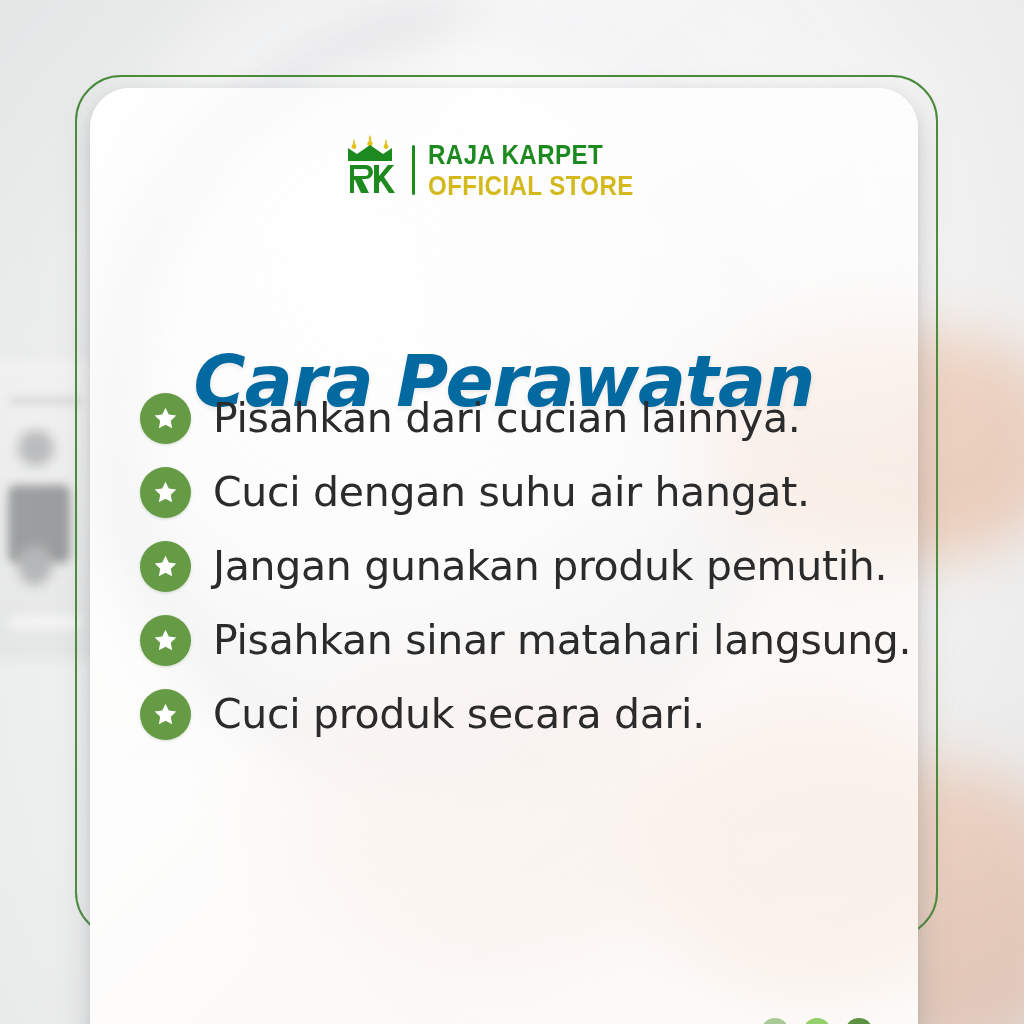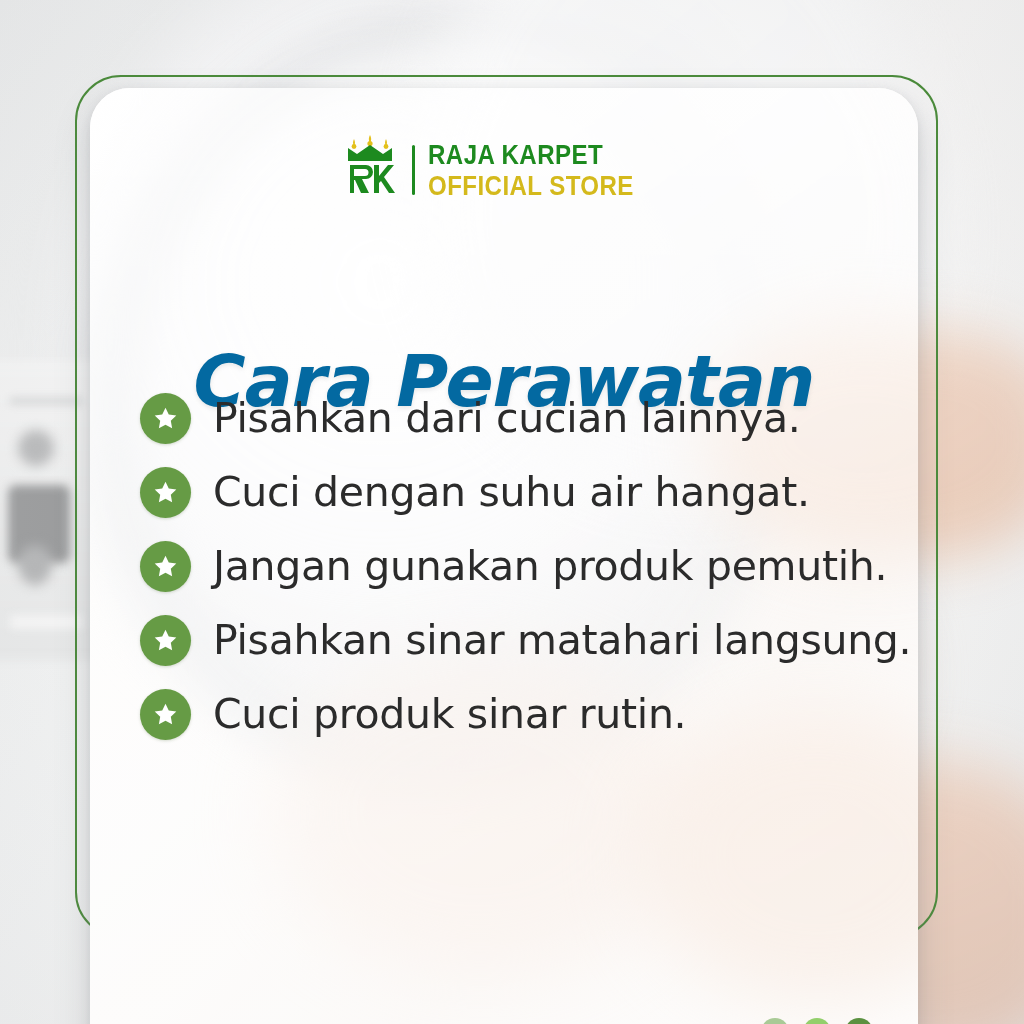--- a/index.html
+++ b/index.html
@@ -292,21 +292,21 @@
         </span>
         <span class="item-text">Pisahkan sinar matahari langsung.</span>
       </div>
 
       <div class="item">
         <span class="badge">
           <svg viewBox="0 0 24 24" aria-hidden="true">
               <path fill="#ffffff" d="M12 2.4l2.9 6.1 6.7.9-4.9 4.6 1.2 6.6L12 17.5 6.1 20.6l1.2-6.6L2.4 9.4l6.7-.9z"></path>
             </svg>
         </span>
-        <span class="item-text">Cuci produk sinar rutin.</span>
+        <span class="item-text">Cuci produk secara dari.</span>
       </div>
 
     </div>
 
     <div id="dots">
       <span class="dot" style="background: rgb(169, 202, 150);"></span>
       <span class="dot" style="background: rgb(147, 207, 107);"></span>
       <span class="dot" style="background: rgb(91, 145, 64);"></span>
     </div>
 

